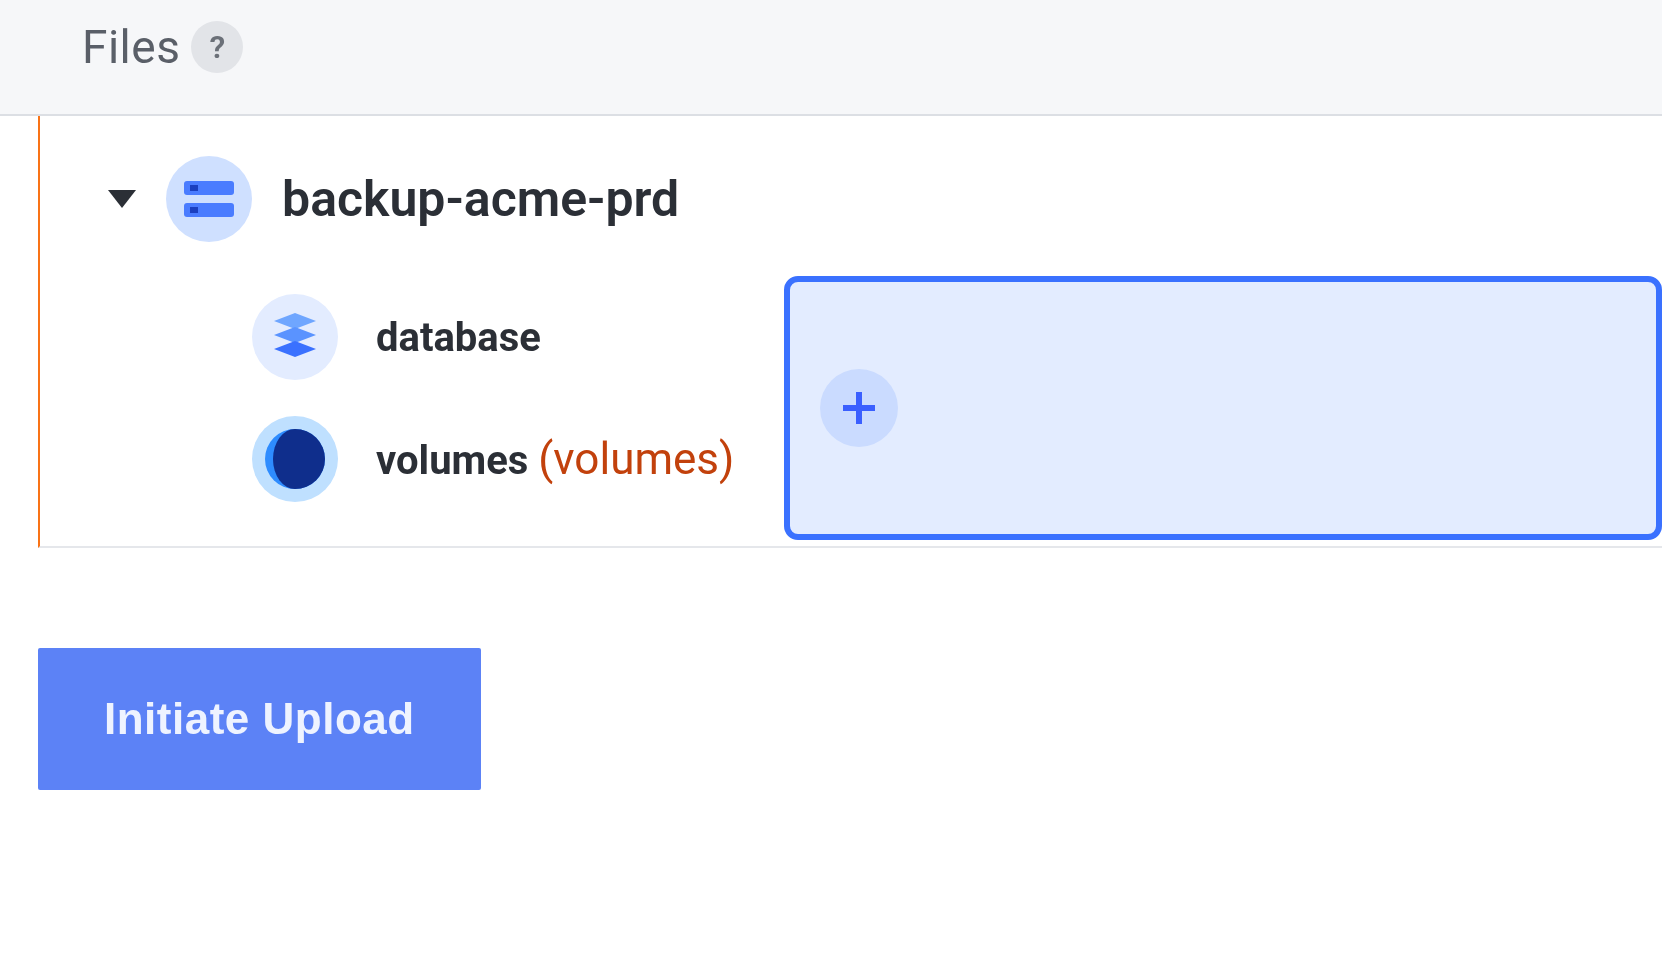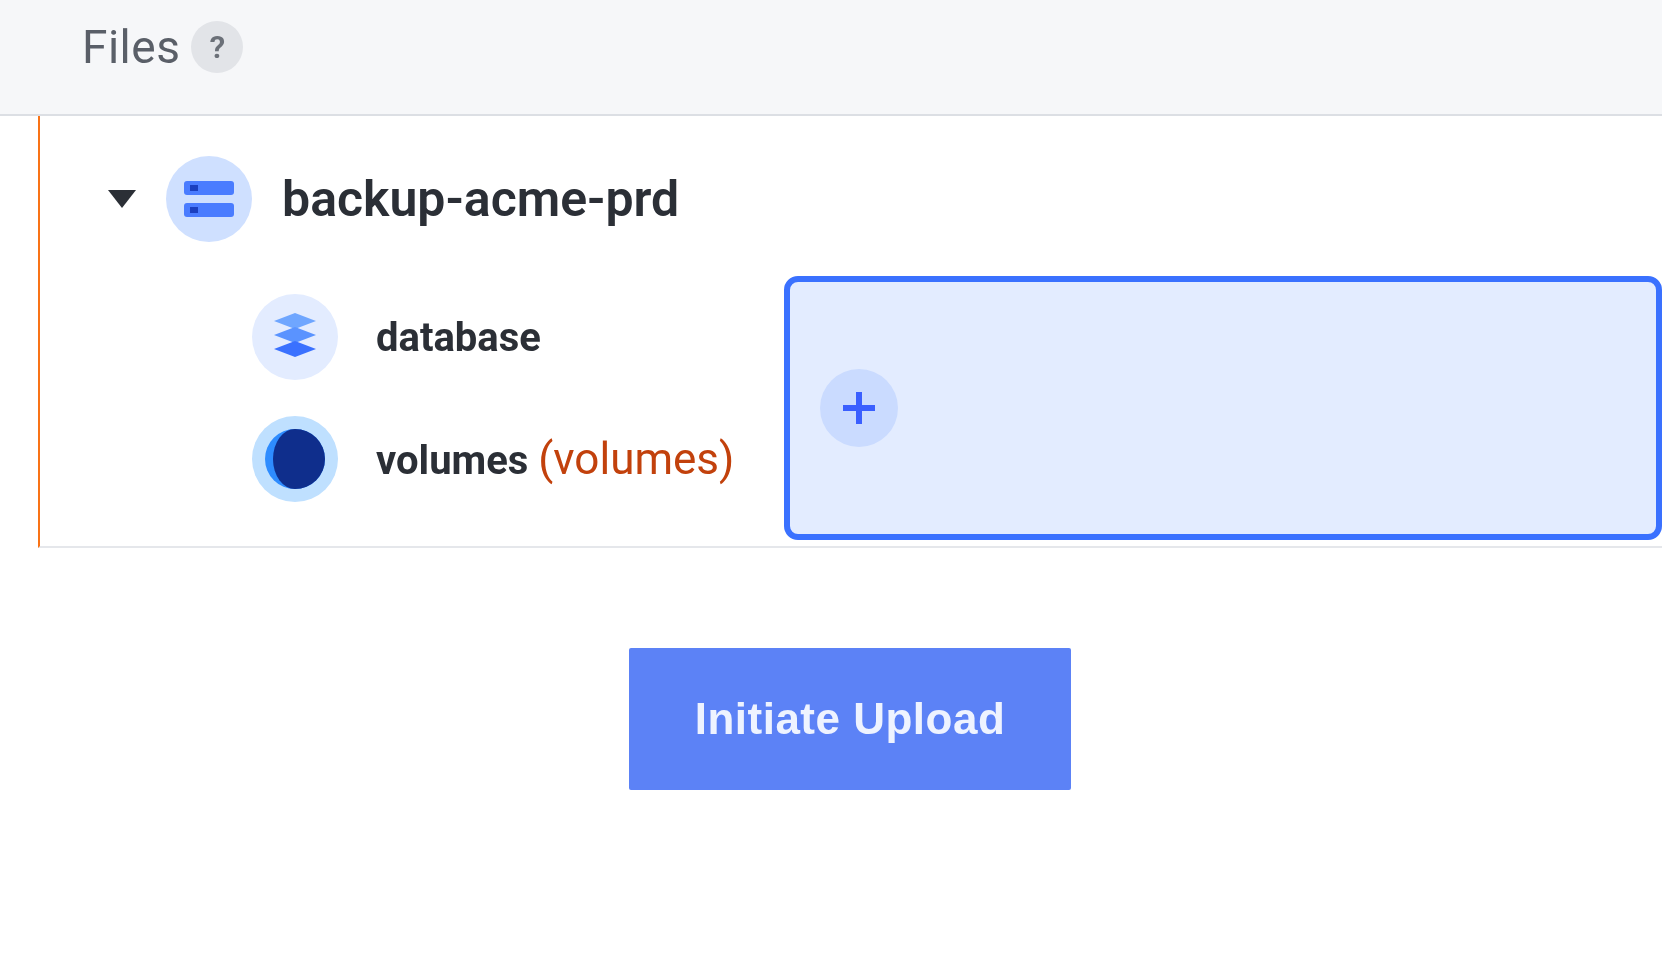--- a/index.html
+++ b/index.html
@@ -97,21 +97,20 @@
     background: #cadbff;
     display: flex; align-items: center; justify-content: center;
   }
   .plus-circle svg { display:block; }
   .add-label { font-size: 46px; font-weight: 400; color: #3a5fff; white-space: nowrap; overflow: hidden; text-overflow: ellipsis; }
   .actions {
     display: flex;
     align-items: center;
     gap: 78px;
     margin: 100px 0 0 38px;
-    flex-direction: column;
   }
   .btn-primary {
     background: #5c82f6;
     color: #eef3ff;
     font-size: 44px;
     font-weight: 600;
     padding: 46px 66px;
     border: none;
     cursor: pointer;
     border-radius: 2px;

